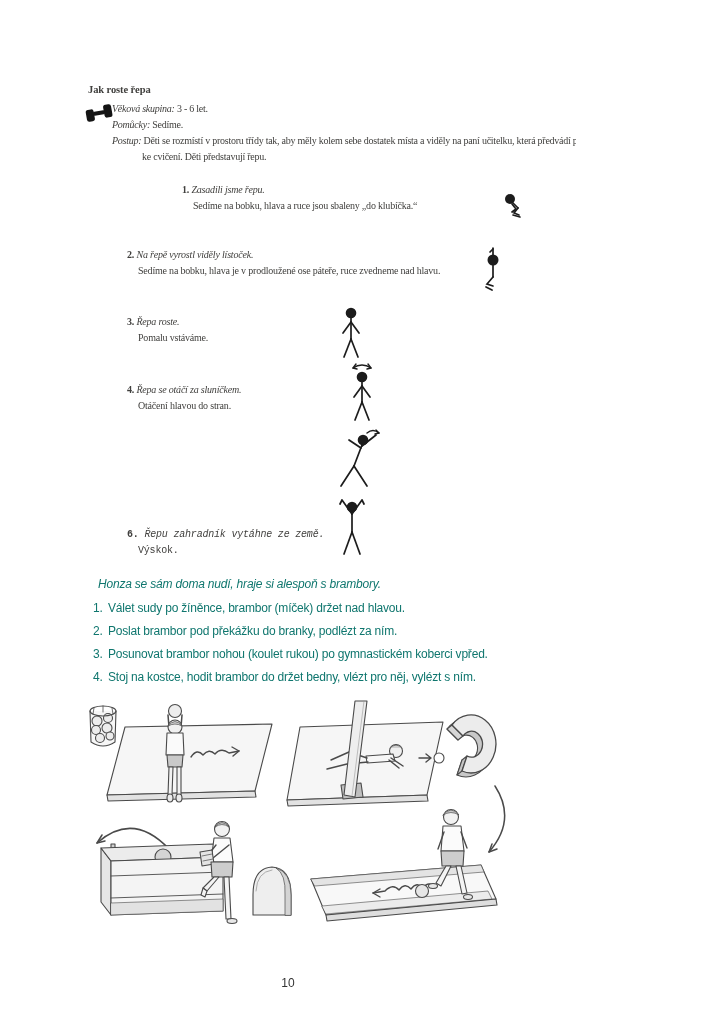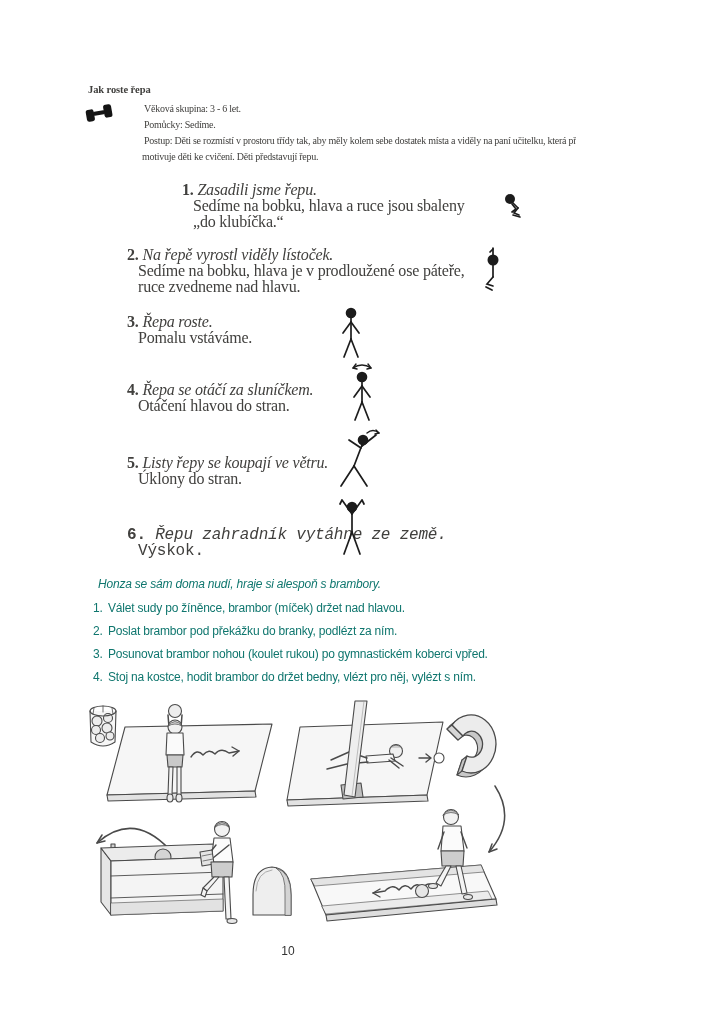--- a/index.html
+++ b/index.html
@@ -2,23 +2,23 @@
 <html><head>
 <meta charset="utf-8">
 <style>
   html,body{margin:0;padding:0;background:#ffffff;}
   .page{position:relative;width:576px;height:1024px;background:#ffffff;overflow:hidden;
         font-family:"Liberation Serif",serif;color:#41403e;}
   .abs{position:absolute;}
   
   .title{font-size:10.5px;font-weight:bold;letter-spacing:-0.1px;}
   .meta{font-size:10px;letter-spacing:-0.25px;line-height:16px;width:552px;}
-  .meta .lbl{margin-left:32px;}
+  .meta .lbl{font-style:italic;}
   .meta .hang{padding-left:30px;text-indent:-30px;}
-  .step{font-size:16px;letter-spacing:-0.2px;line-height:16px;width:470px;}
+  .step{font-size:10px;letter-spacing:-0.2px;line-height:16px;width:470px;}
   .step .num{font-weight:bold;}
   .step .stitle{font-style:italic;}
   .step .desc{margin-left:11px;}
   
   .sans{font-family:"Liberation Sans",sans-serif;color:#0f766e;font-size:12px;letter-spacing:-0.2px;}
   .intro{font-style:italic;}
   .s2item .s2num{display:inline-block;width:15px;}
   .pagenum{left:0;right:0;text-align:center;font-family:"Liberation Sans",sans-serif;
            font-size:12px;color:#333;}
   svg{display:block;}
@@ -62,25 +62,20 @@
   </div>
   <div class="abs step" style="left:127px;top:314px;">
     <div><span class="num">3.</span>
       <span class="stitle">Řepa roste.</span></div>
     <div class="desc">Pomalu vstáváme.</div>
   </div>
   <div class="abs step" style="left:127px;top:382px;">
     <div><span class="num">4.</span>
       <span class="stitle">Řepa se otáčí za sluníčkem.</span></div>
     <div class="desc">Otáčení hlavou do stran.</div>
-  </div>
-  <div class="abs step" style="left:127px;top:455px;">
-    <div><span class="num">5.</span>
-      <span class="stitle">Listy řepy se koupají ve větru.</span></div>
-    <div class="desc">Úklony do stran.</div>
   </div>
   <div class="abs step" style="left:127px;top:527px;font-family:Liberation Mono, monospace;">
     <div><span class="num">6.</span>
       <span class="stitle">Řepu zahradník vytáhne ze země.</span></div>
     <div class="desc">Výskok.</div>
   </div>
 
   <svg class="abs fig" style="left:501px;top:192px;" width="26" height="28" viewBox="0 0 26 28">
     <circle class="head" cx="9" cy="7" r="5"></circle>
     <path d="M12,11 L17,16"></path>
@@ -240,15 +235,15 @@
       <polygon points="360,128 378,128 381,153 358,153" fill="#fbfbfb"></polygon>
       <path d="M361,134 L355,151 M378,134 L384,150" stroke-width="1.4"></path>
       <polygon points="358,153 381,153 380,168 359,168" fill="#cdcdcd"></polygon>
       <polygon points="363,168 368,168 358,188 353,185" fill="#f4f4f4"></polygon>
       <ellipse cx="350" cy="188" rx="4.5" ry="2.5" fill="#e8e8e8"></ellipse>
       <polygon points="373,168 378,168 384,195 379,196" fill="#f4f4f4"></polygon>
       <ellipse cx="385" cy="199" rx="4.5" ry="2.5" fill="#e8e8e8"></ellipse>
     </g>
   </svg>
 
-  <div class="abs pagenum" style="top:944px;">10</div>
+  <div class="abs pagenum" style="top:976px;">10</div>
 
 </div>
 
 </body></html>

